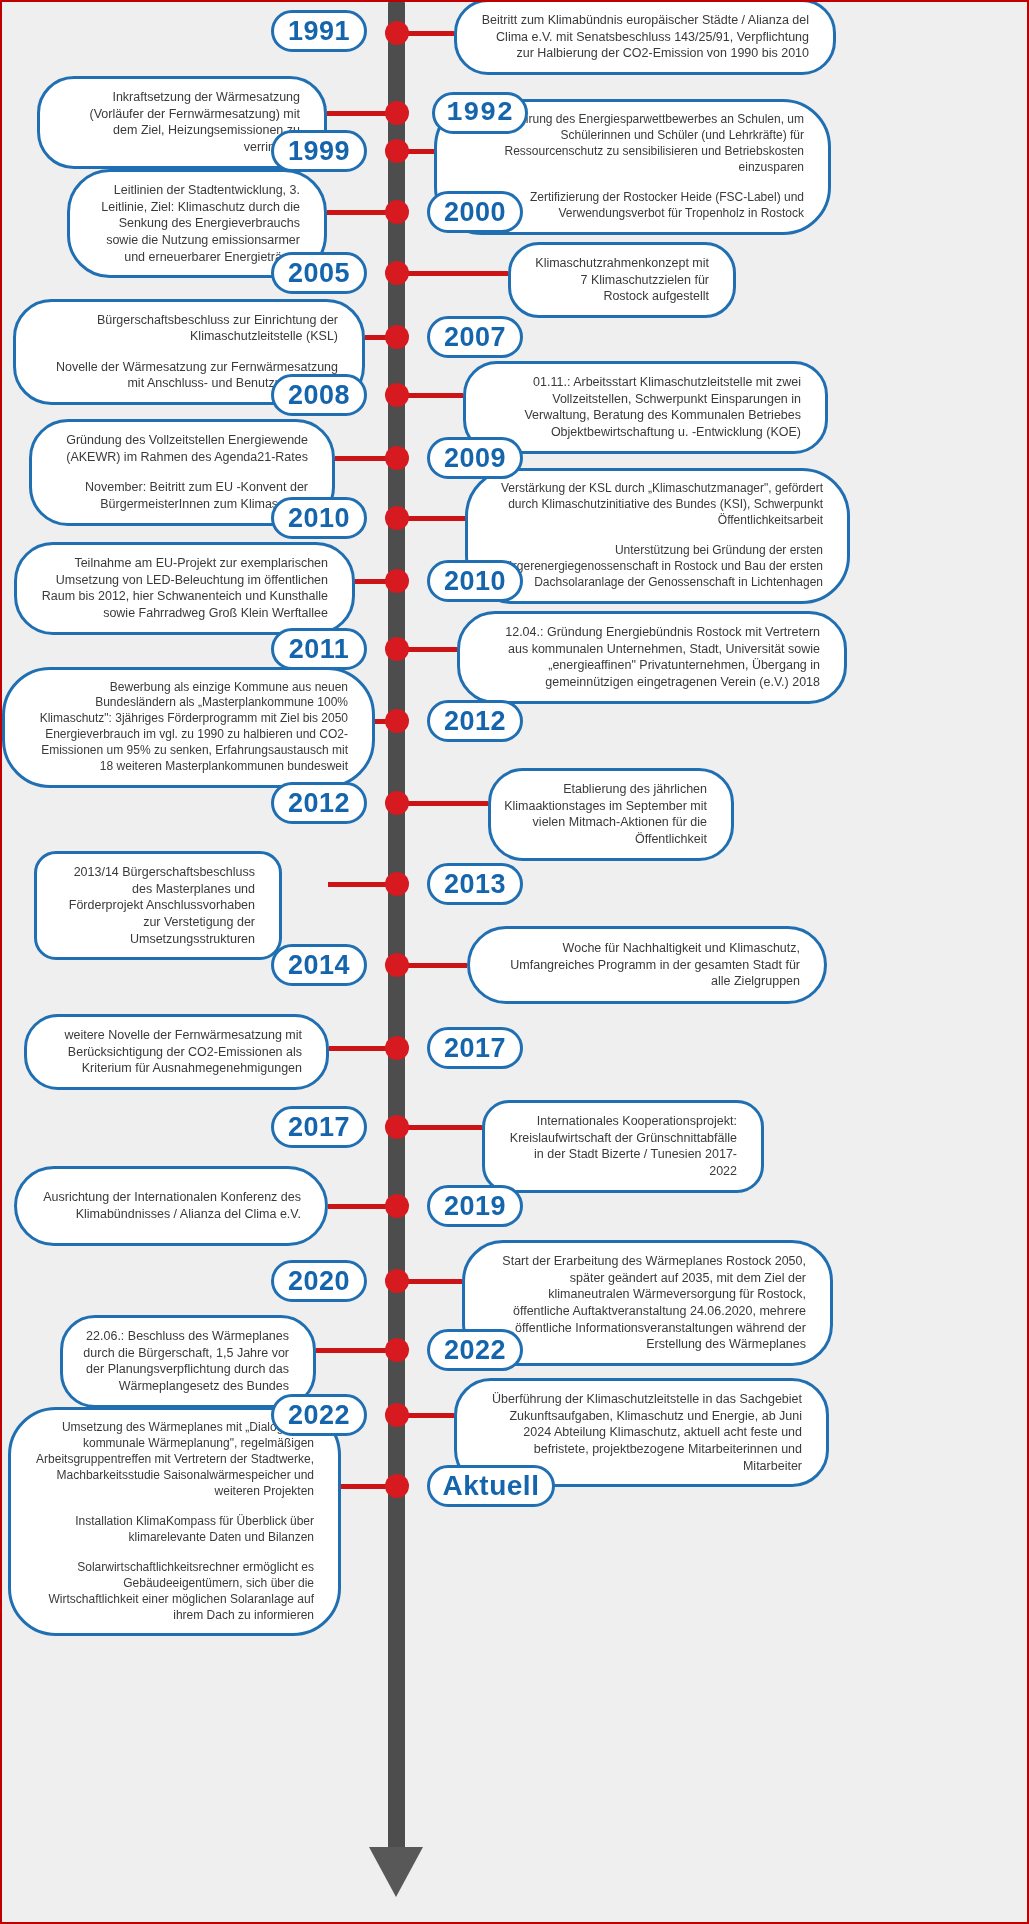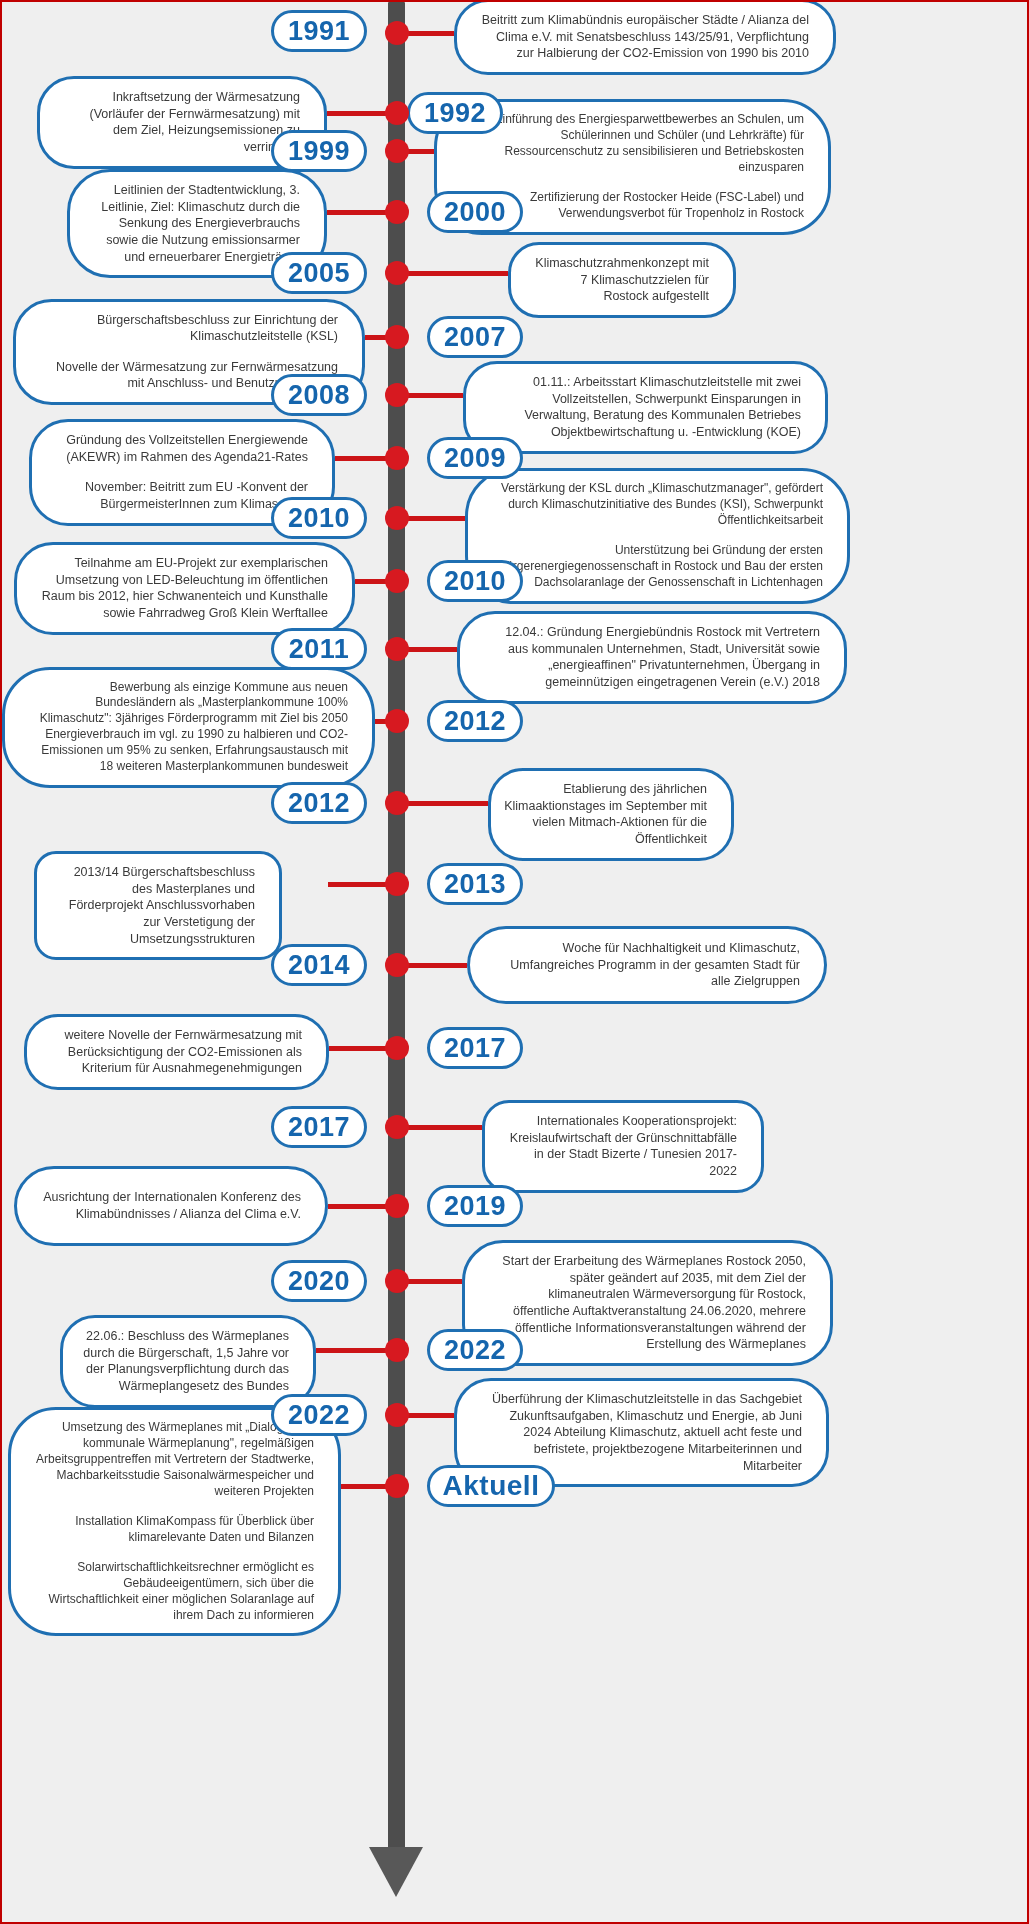--- a/index.html
+++ b/index.html
@@ -111,21 +111,21 @@
       <div class="bubble" style="left: 452px; width: 382px; min-height: 68px; top: -3px; border-radius: 34px;">
         <p>Beitritt zum Klimabündnis europäischer Städte / Alianza del Clima e.V. mit Senatsbeschluss 143/25/91, Verpflichtung zur Halbierung der CO2-Emission von 1990 bis 2010</p>
       </div>
       <div class="connector" style="top: 29px; left: 395px; width: 57px;"></div>
       <div class="year-pill wide" style="top: 8px; left: 269px;">1991</div>
       <div class="node-dot" style="top: 19px;"></div>
       <div class="bubble" style="left: 35px; width: 290px; min-height: 74px; top: 74px; border-radius: 37px;">
         <p>Inkraftsetzung der Wärmesatzung (Vorläufer der Fernwärmesatzung) mit dem Ziel, Heizungsemissionen zu verringern</p>
       </div>
       <div class="connector" style="top: 109px; left: 325px; width: 70px;"></div>
-      <div class="year-pill wide" style="top: 90px; left: 405px;">1992</div>
+      <div class="year-pill wide" style="top: 90px; left: 430px; font-family: Liberation Mono, monospace;">1992</div>
       <div class="node-dot" style="top: 99px;"></div>
       <div class="bubble tight" style="left: 432px; width: 397px; min-height: 104px; top: 97px; border-radius: 48px;">
         <p>Einführung des Energiesparwettbewerbes an Schulen, um Schülerinnen und Schüler (und Lehrkräfte) für Ressourcenschutz zu sensibilisieren und Betriebskosten einzusparen</p>
         <p>Zertifizierung der Rostocker Heide (FSC-Label) und Verwendungsverbot für Tropenholz in Rostock</p>
       </div>
       <div class="connector" style="top: 147px; left: 395px; width: 37px;"></div>
       <div class="year-pill wide" style="top: 128px; left: 269px;">1999</div>
       <div class="node-dot" style="top: 137px;"></div>
       <div class="bubble" style="left: 65px; width: 260px; min-height: 86px; top: 167px; border-radius: 43px;">
         <p>Leitlinien der Stadtentwicklung, 3. Leitlinie, Ziel: Klimaschutz durch die Senkung des Energieverbrauchs sowie die Nutzung emissionsarmer und erneuerbarer Energieträger</p>

